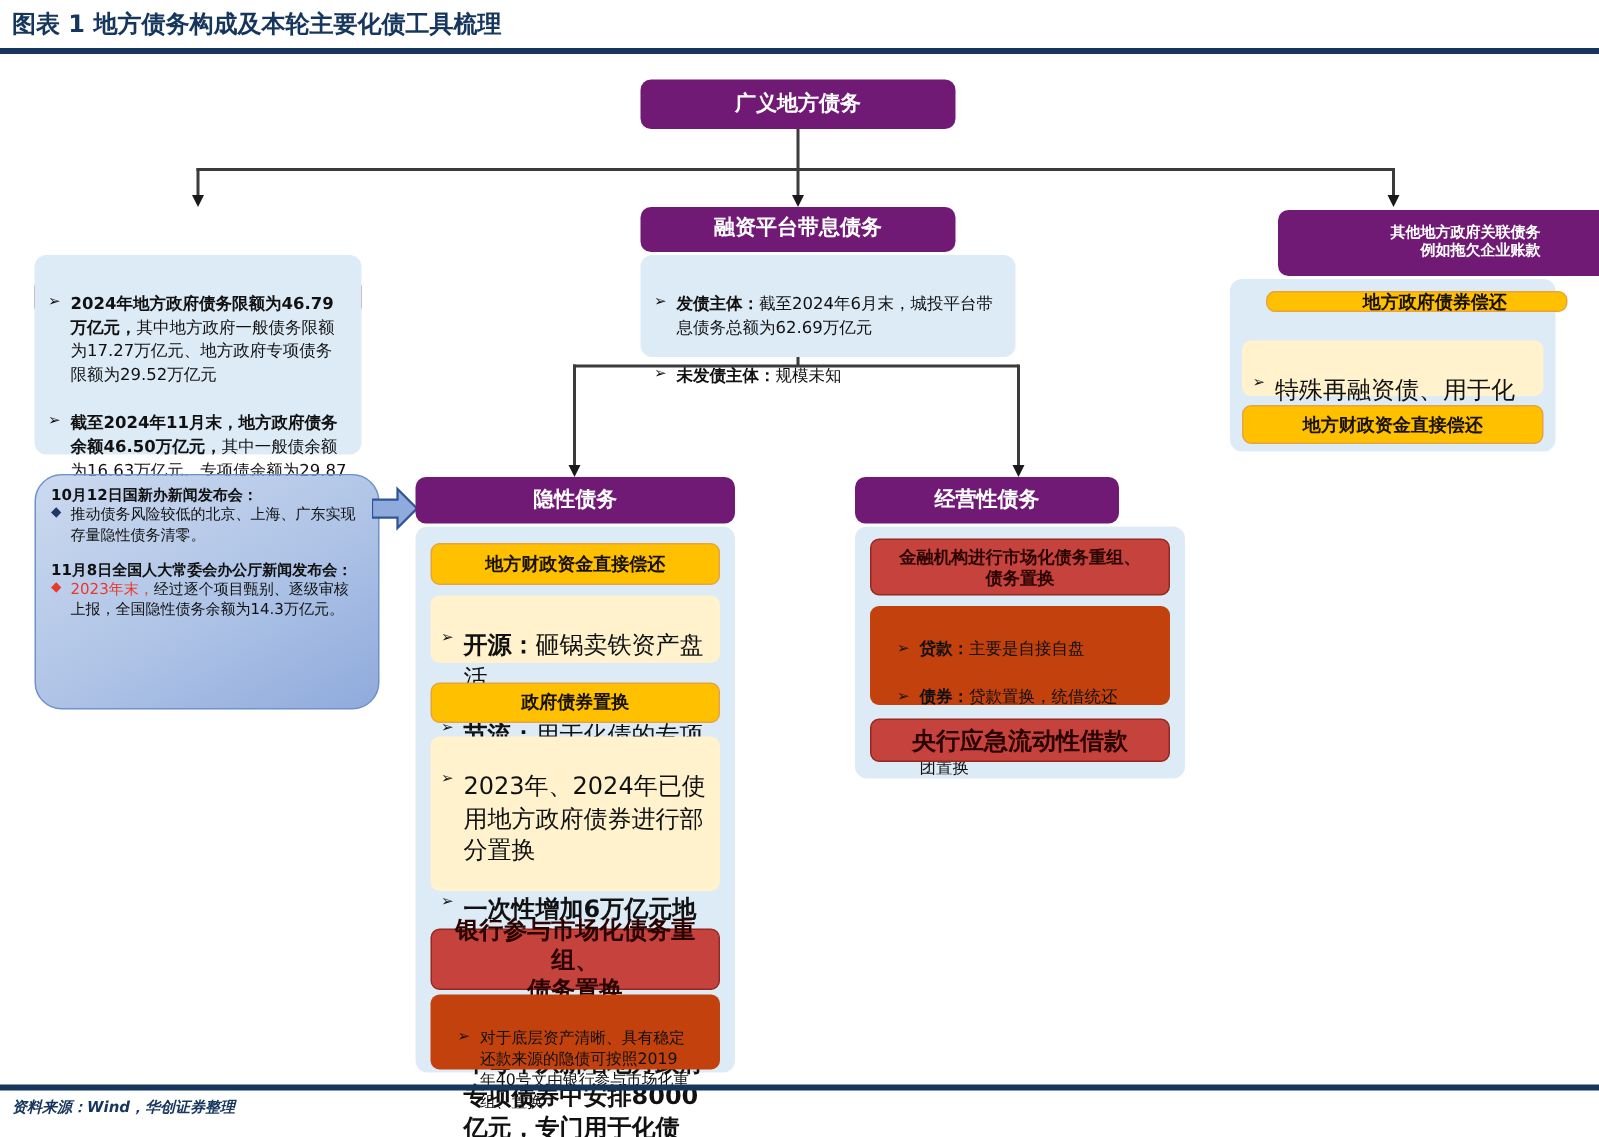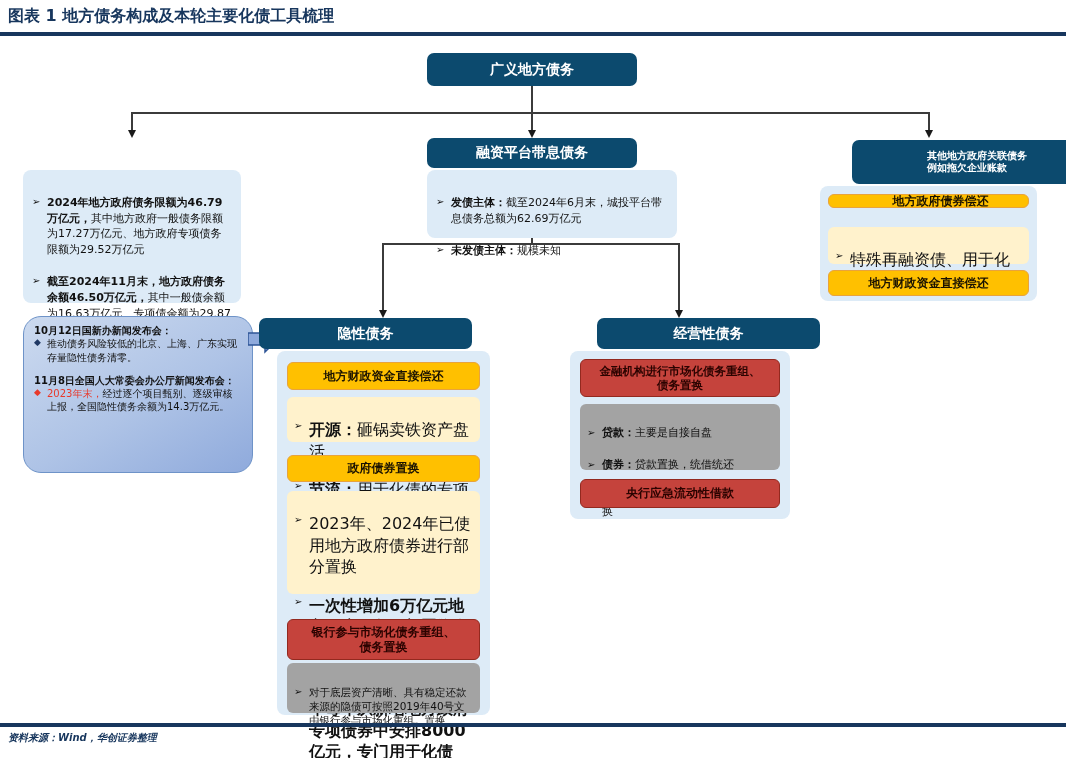--- a/index.html
+++ b/index.html
@@ -5,34 +5,34 @@
   * { margin:0; padding:0; box-sizing:border-box; }
   body { font-family:"DejaVu Sans", sans-serif; background:#fff; }
   .canvas { position:relative; width:1066px; height:758px; background:#fff; overflow:hidden; }
 
   .fig-title { position:absolute; left:8px; top:6px; font-size:16px; font-weight:700; color:#17365D; }
   .rule { position:absolute; left:0; width:1066px; height:4px; background:#17365D; }
   .rule-top { top:32px; }
   .rule-bottom { top:723px; }
   .source { position:absolute; left:8px; top:731px; font-size:10px; font-weight:700; font-style:italic; color:#17365D; }
 
-  .hdr { position:absolute; background:#0c4a6e; color:#fff; font-weight:700; font-size:14px;
+  .hdr { position:absolute; background:#701a75; color:#fff; font-weight:700; font-size:14px;
          border-radius:7px; display:flex; align-items:center; justify-content:center;
-         text-align:left; white-space:pre-line; line-height:1.25; }
+         text-align:right; white-space:pre-line; line-height:1.25; }
   .panel { position:absolute; background:#DDEBF7; border-radius:8px; }
   .obox { position:absolute; background:#FFC000; border:1px solid #E8A33D; border-radius:6px;
           color:#1a1200; font-weight:700; font-size:12px; display:flex; align-items:center;
           justify-content:center; text-align:center; line-height:1.2; }
   .ybox { position:absolute; background:#FFF2CC; border-radius:6px; color:#111;
           padding:5px 7px; font-size:16px; line-height:1.35; }
   .rbox { position:absolute; background:#C5433C; border:1px solid #93291F; border-radius:6px;
-          color:#2B0300; font-weight:700; font-size:12px; display:flex; align-items:center;
+          color:#2B0300; font-weight:700; font-size:16px; display:flex; align-items:center;
           justify-content:center; text-align:center; white-space:pre-line; line-height:1.25; }
-  .pbox { position:absolute; background:#a3a3a3; border-radius:6px; color:#111;
-          padding:5px 7px; font-size:10.5px; line-height:1.35; }
+  .pbox { position:absolute; background:#c2410c; border-radius:6px; color:#111;
+          padding:5px 18px; font-size:10.5px; line-height:1.35; }
 
   .content { position:absolute; background:#DDEBF7; border-radius:8px; padding:8px 9px;
              font-size:11px; line-height:1.42; color:#111; }
   .bl { position:relative; padding-left:15px;margin-top:17px; }
   .bl::before { content:"➢"; position:absolute; left:0; top:0; font-size:10px; color:#111; }
   .bl b { font-weight:700; }
 
   .news { position:absolute; left:23px; top:316px; width:230px; height:157px;
           background:linear-gradient(150deg,#CCDAEF 0%,#AEC3E6 55%,#8FAADC 100%);
           border:1.5px solid #6E93C8; border-radius:18px; padding:7px 10px;
@@ -95,56 +95,56 @@
     <div class="bl"><b>未发债主体：</b><span>规模未知</span></div>
   </div>
 
   <div class="vline" style="left:531px; top:238px; height:6px;"></div>
   <div class="hline" style="left:382px; top:243px; width:297px;"></div>
   <div class="vline" style="left:382px; top:243px; height:67px;"></div>
   <div class="vline" style="left:678px; top:243px; height:67px;"></div>
   <div class="arrow-down" style="left:378.5px; top:310px;"></div>
   <div class="arrow-down" style="left:674.5px; top:310px;"></div>
 
-  <div class="hdr" style="left:259px; top:318px; width:213px; height:31px;">隐性债务</div>
+  <div class="hdr" style="left:277px; top:318px; width:213px; height:31px;">隐性债务</div>
   <div class="panel" style="left:277px; top:351px; width:213px; height:364px;">
     <div class="obox" style="left:10px; top:11px; width:193px; height:28px;">地方财政资金直接偿还</div>
     <div class="ybox" style="left:10px; top:46px; width:193px; height:45px;">
       <div class="bl"><b>开源：</b><span>砸锅卖铁资产盘活</span></div>
       <div class="bl"><b>节流：</b><span>用于化债的专项债等</span></div>
     </div>
     <div class="obox" style="left:10px; top:104px; width:193px; height:27px;">政府债券置换</div>
     <div class="ybox" style="left:10px; top:140px; width:193px; height:103px;">
       <div class="bl"><b></b><span>2023年、2024年已使用地方政府债券进行部分置换</span></div>
       <div class="bl"><b>一次性增加6万亿元地方政府债务限额置换存量隐性债务</b><span></span></div>
       <div class="bl"><b>2024-2028年连续五年每年从新增地方政府专项债券中安排8000亿元，专门用于化债</b><span></span></div>
     </div>
     <div class="rbox" style="left:10px; top:268px; width:193px; height:41px;">银行参与市场化债务重组、
 债务置换</div>
     <div class="pbox" style="left:10px; top:312px; width:193px; height:50px;">
       <div class="bl"><b></b><span>对于底层资产清晰、具有稳定还款来源的隐债可按照2019年40号文由银行参与市场化重组、置换</span></div>
     </div>
   </div>
 
-  <div class="hdr" style="left:570px; top:318px; width:223px; height:31px;margin-left:27px;">经营性债务</div>
+  <div class="hdr" style="left:570px; top:318px; width:176px; height:31px;">经营性债务</div>
   <div class="panel" style="left:570px; top:351px; width:220px; height:168px;">
     <div class="rbox" style="left:10px; top:8px; width:200px; height:38px; font-size:11.5px;">金融机构进行市场化债务重组、
 债务置换</div>
     <div class="pbox" style="left:10px; top:53px; width:200px; height:66px; font-size:11px;">
       <div class="bl"><b>贷款：</b><span>主要是自接自盘</span></div>
       <div class="bl"><b>债券：</b><span>贷款置换，统借统还</span></div>
       <div class="bl"><b>非标：</b><span>协商展期降息，贷款/银团置换</span></div>
     </div>
     <div class="rbox" style="left:10px; top:128px; width:200px; height:29px;">央行应急流动性借款</div>
   </div>
 
   <div class="hdr" style="left:820px; top:140px; width:250px; height:44px; font-size:10px;margin-left:32px;">其他地方政府关联债务
 例如拖欠企业账款</div>
   <div class="panel" style="left:820px; top:186px; width:217px; height:115px;">
-    <div class="obox" style="left:8px; top:8px; width:201px; height:14px;padding-left:24px;">地方政府债券偿还</div>
+    <div class="obox" style="left:24px; top:8px; width:201px; height:14px;padding-left:24px;">地方政府债券偿还</div>
     <div class="ybox" style="left:8px; top:41px; width:201px; height:37px;">
       <div class="bl"><b></b><span>特殊再融资债、用于化债的专项债等</span></div>
     </div>
     <div class="obox" style="left:8px; top:84px; width:201px; height:26px;">地方财政资金直接偿还</div>
   </div>
 
   <div class="rule rule-bottom"></div>
   <div class="source">资料来源：Wind，华创证券整理</div>
 
 </div>

